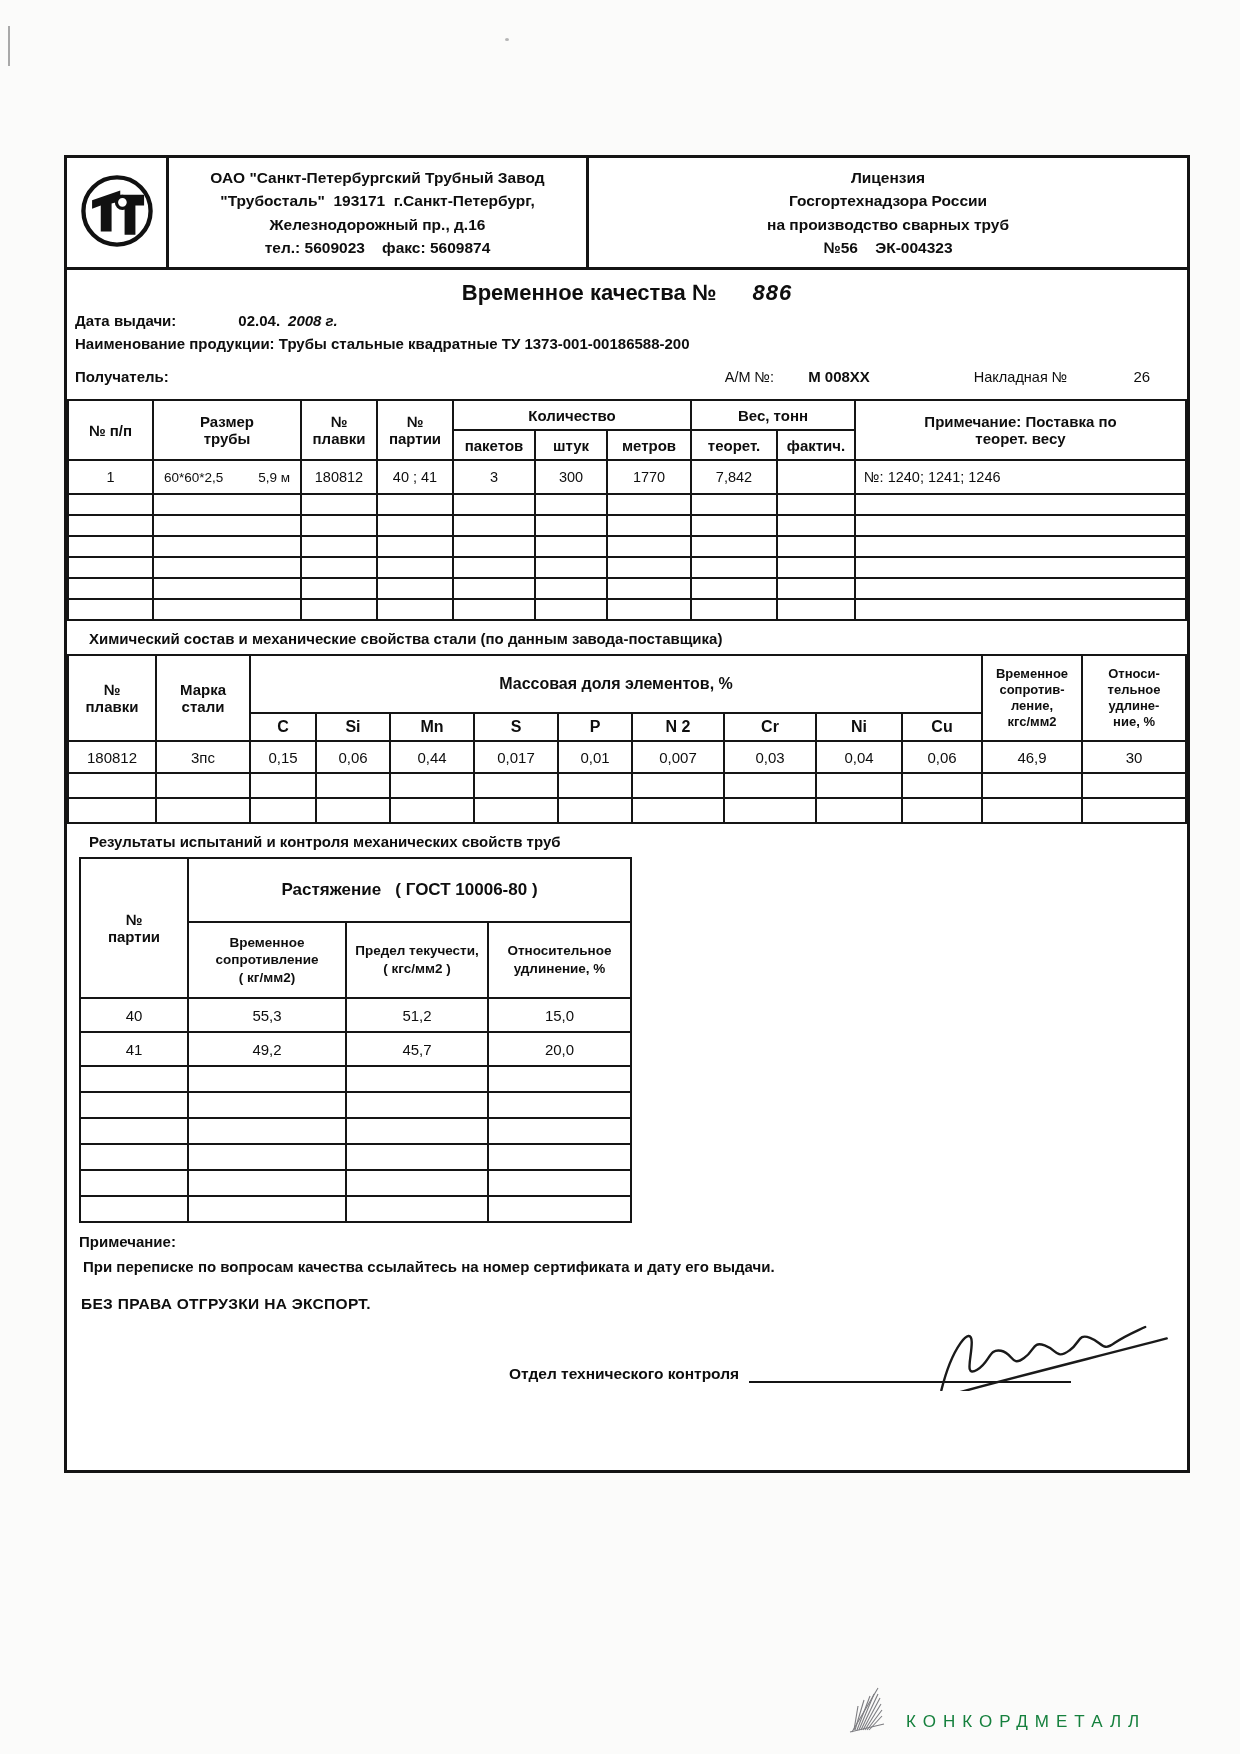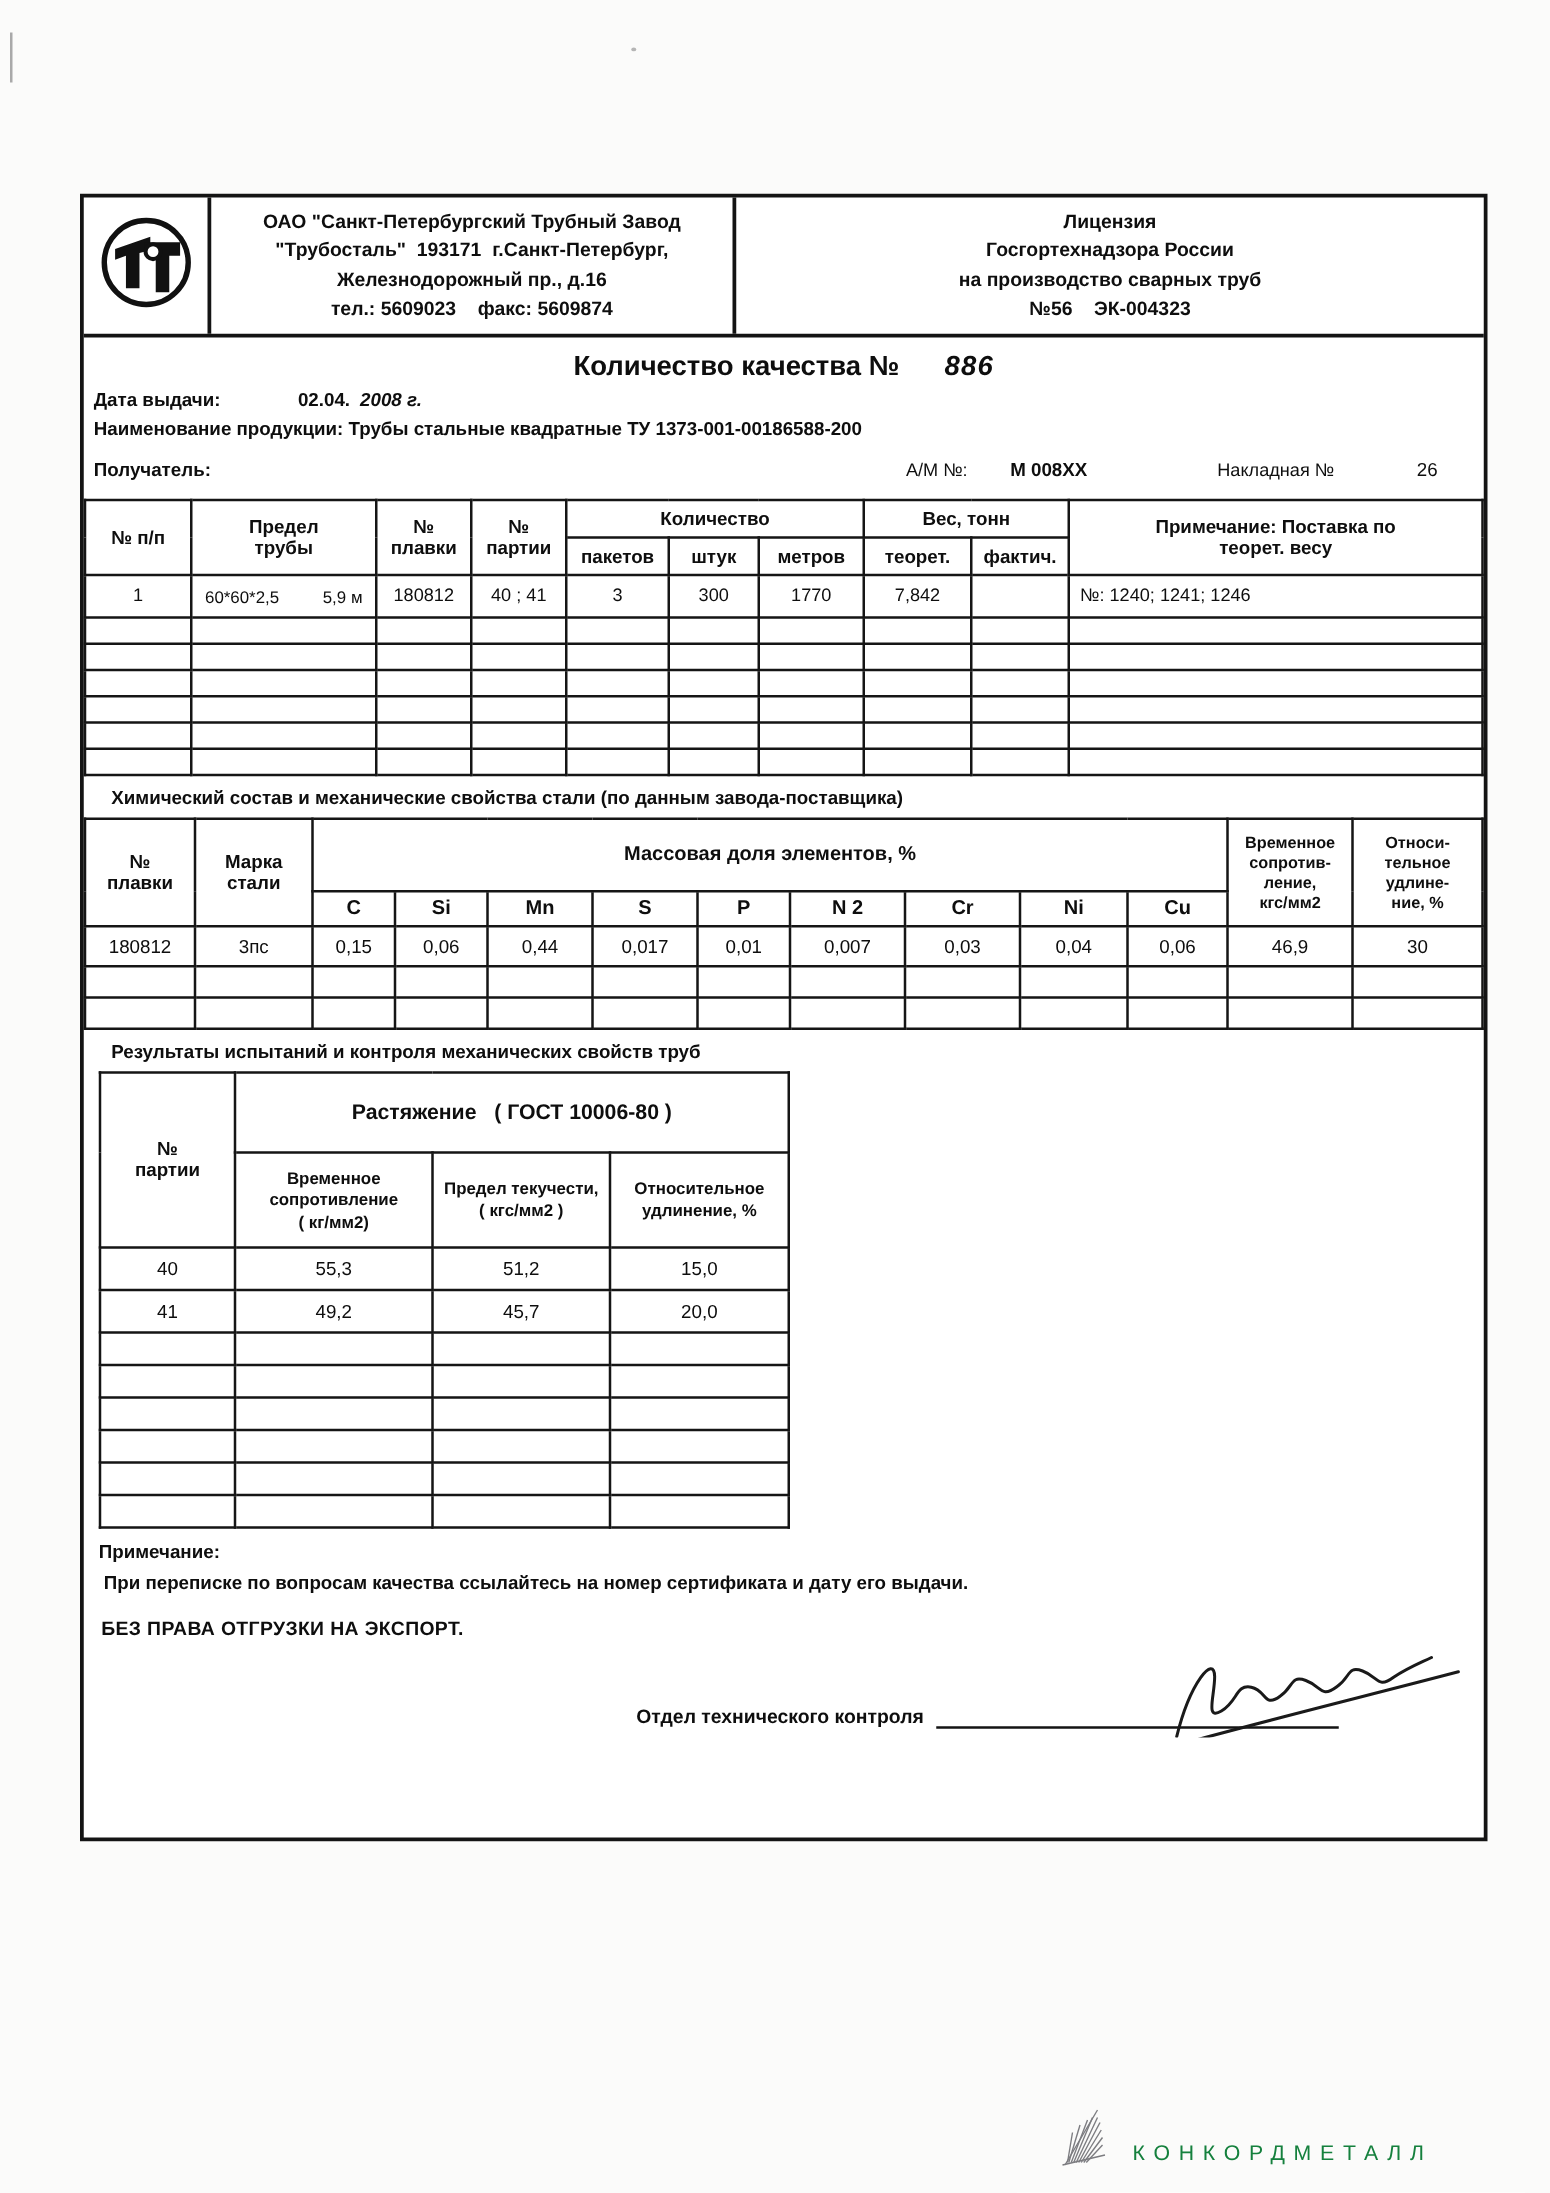--- a/index.html
+++ b/index.html
@@ -107,21 +107,21 @@
       </div>
       <div class="hdr-lic">
         <div>Лицензия</div>
         <div>Госгортехнадзора России</div>
         <div>на производство сварных труб</div>
         <div>№56&nbsp;&nbsp;&nbsp;&nbsp;ЭК-004323</div>
       </div>
     </div>
 
     <div class="title">
-      <span>Количество качества №</span><span class="num">886</span>
+      <span>Временное качества №</span><span class="num">886</span>
     </div>
 
     <div class="meta">
       <div class="meta-line">
         <span>Дата выдачи:</span><span class="date-val">02.04.</span><span class="date-year">2008 г.</span>
       </div>
       <div class="meta-line">
         <span>Наименование продукции:</span>
         <span>Трубы стальные квадратные ТУ 1373-001-00186588-200</span>
       </div>
@@ -143,21 +143,21 @@
         <col style="width:82px">
           <col style="width:72px">
           <col style="width:84px">
           <col style="width:86px">
         <col style="width:78px">
           <col>
       </colgroup>
       <thead>
         <tr class="h1">
           <th rowspan="2">№ п/п</th>
-          <th rowspan="2" class="pre">Предел
+          <th rowspan="2" class="pre">Размер
 трубы</th>
           <th rowspan="2" class="pre">№
 плавки</th>
           <th rowspan="2" class="pre">№
 партии</th>
           <th colspan="3">Количество</th>
           <th colspan="2">Вес, тонн</th>
           <th rowspan="2" class="pre">Примечание: Поставка по
 теорет. весу</th>
         </tr>

